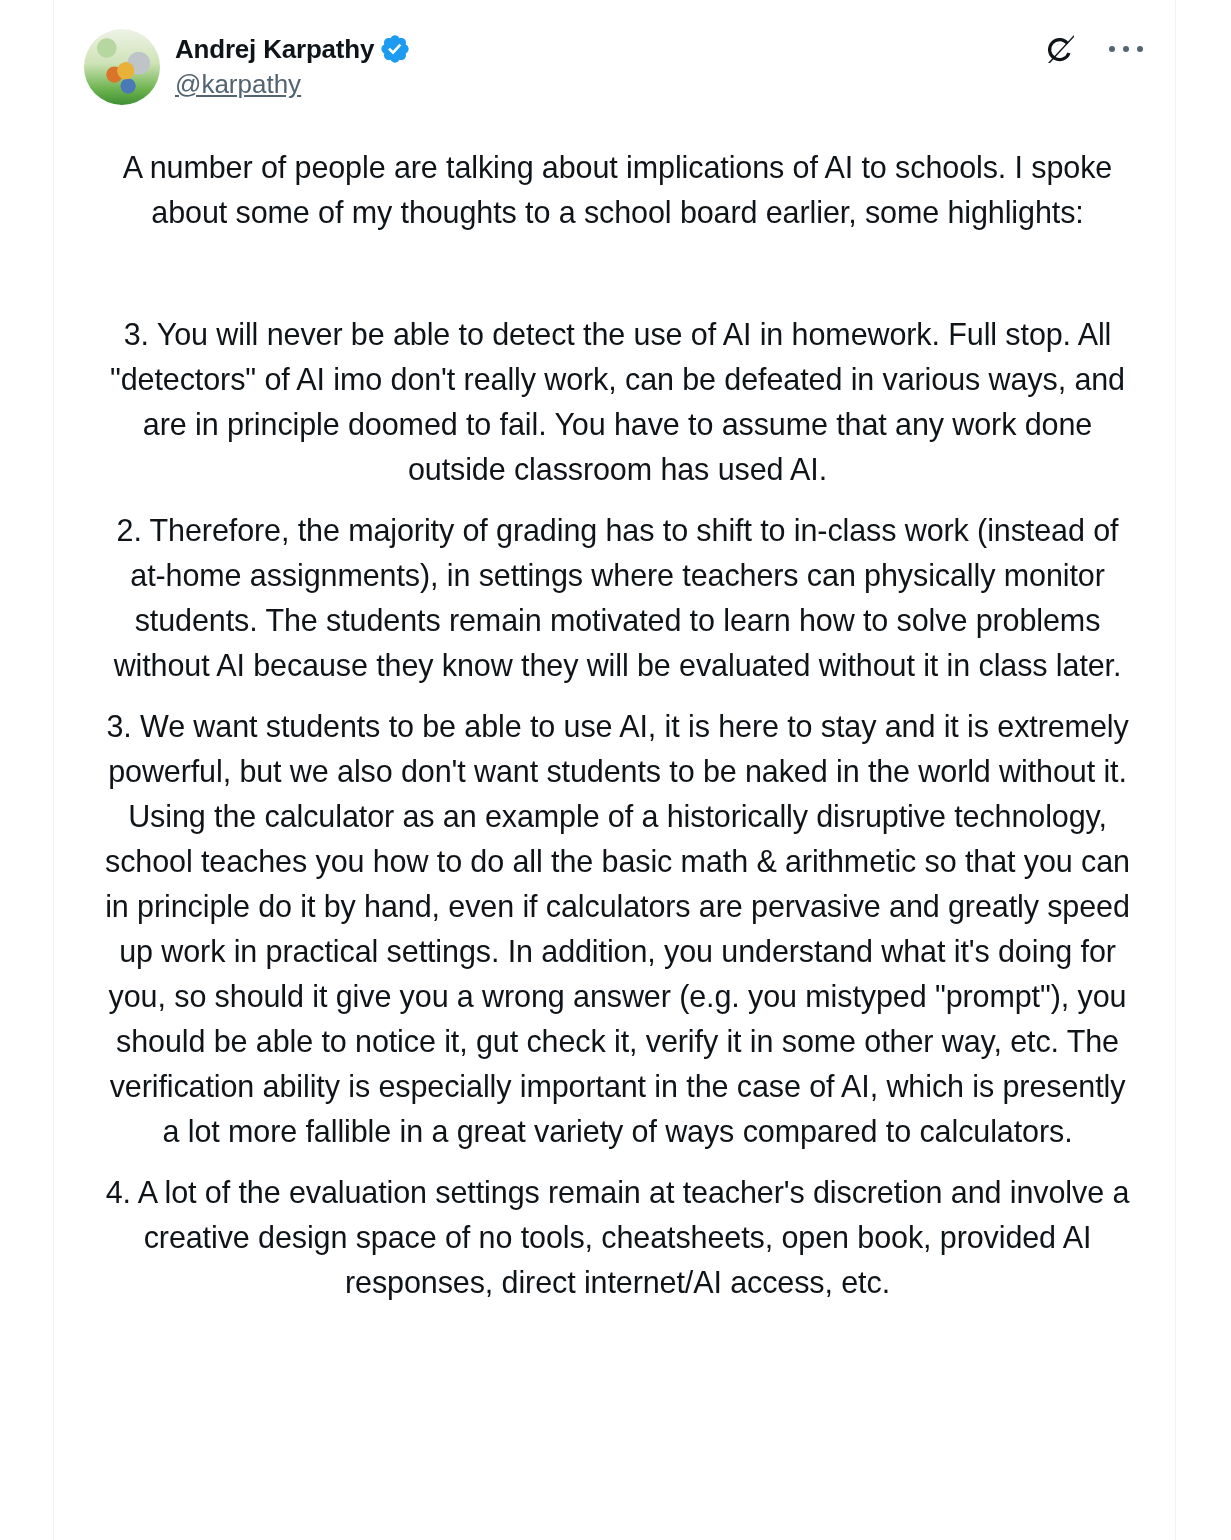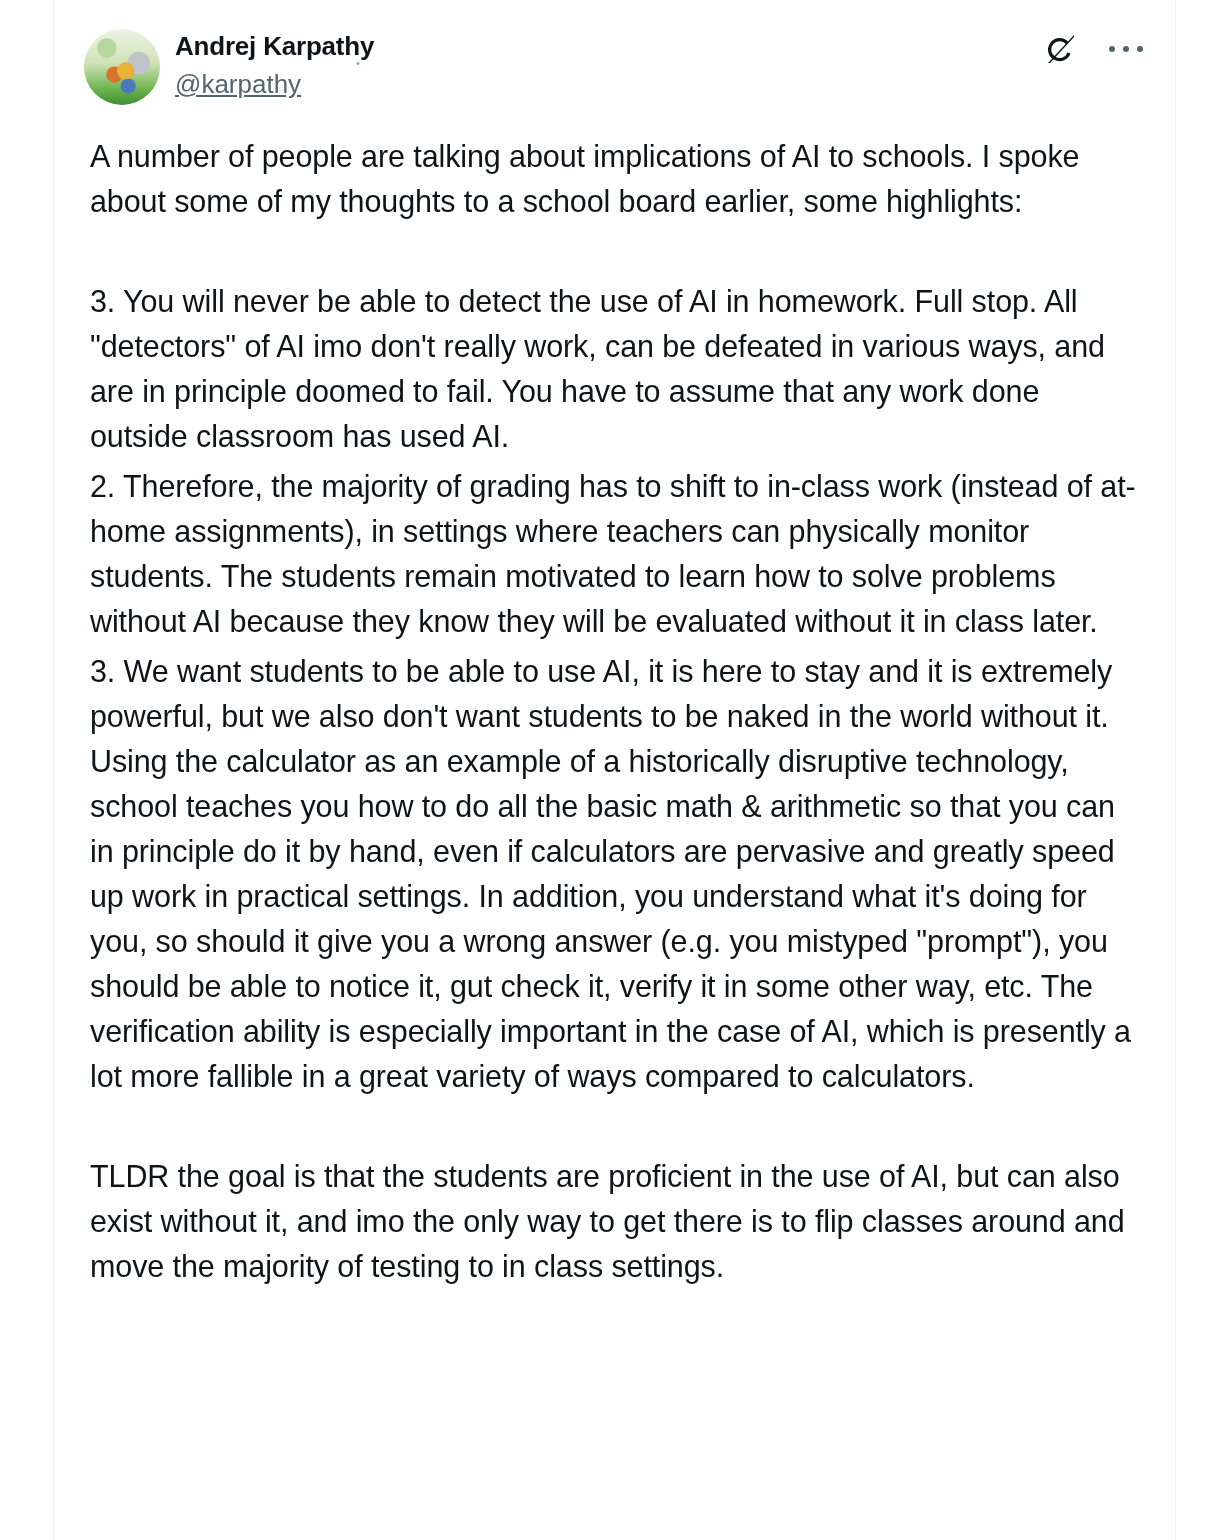--- a/index.html
+++ b/index.html
@@ -15,32 +15,32 @@
       overflow: hidden;
       background:
         radial-gradient(circle at 30% 25%, #b7d7a0 0 12%, transparent 13%),
         radial-gradient(circle at 55% 55%, #e8b23a 0 14%, transparent 15%),
         radial-gradient(circle at 40% 60%, #d9742a 0 12%, transparent 13%),
         radial-gradient(circle at 72% 45%, #bfc4c9 0 16%, transparent 17%),
         radial-gradient(circle at 58% 75%, #4b79b8 0 10%, transparent 11%),
         linear-gradient(180deg, #eef3e6 0%, #cfe3b7 45%, #6bb24d 80%, #3f8f35 100%);
     }
     .names { position: absolute; left: 91px; top: 2px; }
-    .name-row { display: flex; align-items: flex-end; height: 34px; flex-direction: column; }
+    .name-row { display: flex; align-items: flex-end; height: 34px; }
     .display-name { font-size: 26px; font-weight: bold; color: #0f1419; letter-spacing: -0.2px; }
     .verified { width: 32px; height: 32px; margin-left: 5px; }
     .handle { font-size: 26px; color: #536471; margin-top: 4px; text-decoration: underline; }
     .grok-icon { position: absolute; right: 66px; top: 2px; width: 36px; height: 36px; }
     .more-icon { position: absolute; right: 2px; top: 12px; width: 34px; height: 16px; display: flex; align-items: center; justify-content: space-between; }
     .more-icon span { width: 6px; height: 6px; border-radius: 50%; background: #536471; display: block; }
     .tweet-body {
       position: absolute; left: 31px; top: 129px; width: 1065px;
       font-size: 30.5px; line-height: 45px; color: #0f1419; letter-spacing: -0.1px;
     }
-    .para { margin: 5px; white-space: pre-wrap; }
+    .para { margin: 16px; white-space: pre-wrap; text-align: center; }
     .gap { height: 45px; }
   </style>
 </head>
 <body>
 
 <div class="card">
   <div class="header">
     <div class="avatar"></div>
     <div class="names">
       <div class="name-row">
@@ -63,16 +63,16 @@
         <span></span>
     </div>
   </div>
 
   <div class="tweet-body">
     <p class="para">A number of people are talking about implications of AI to schools. I spoke about some of my thoughts to a school board earlier, some highlights:</p>
     <div class="gap"></div>
     <p class="para">3. You will never be able to detect the use of AI in homework. Full stop. All "detectors" of AI imo don't really work, can be defeated in various ways, and are in principle doomed to fail. You have to assume that any work done outside classroom has used AI.</p>
     <p class="para">2. Therefore, the majority of grading has to shift to in-class work (instead of at-home assignments), in settings where teachers can physically monitor students. The students remain motivated to learn how to solve problems without AI because they know they will be evaluated without it in class later.</p>
     <p class="para">3. We want students to be able to use AI, it is here to stay and it is extremely powerful, but we also don't want students to be naked in the world without it. Using the calculator as an example of a historically disruptive technology, school teaches you how to do all the basic math &amp; arithmetic so that you can in principle do it by hand, even if calculators are pervasive and greatly speed up work in practical settings. In addition, you understand what it's doing for you, so should it give you a wrong answer (e.g. you mistyped "prompt"), you should be able to notice it, gut check it, verify it in some other way, etc. The verification ability is especially important in the case of AI, which is presently a lot more fallible in a great variety of ways compared to calculators.</p>
+    <p class="para">4. A lot of the evaluation settings remain at teacher's discretion and involve a creative design space of no tools, cheatsheets, open book, provided AI responses, direct internet/AI access, etc.</p>
     <div class="gap"></div>
-    <p class="para">TLDR the goal is that the students are proficient in the use of AI, but can also exist without it, and imo the only way to get there is to flip classes around and move the majority of testing to in class settings.</p>
   </div>
 </div>
 
 </body></html>

